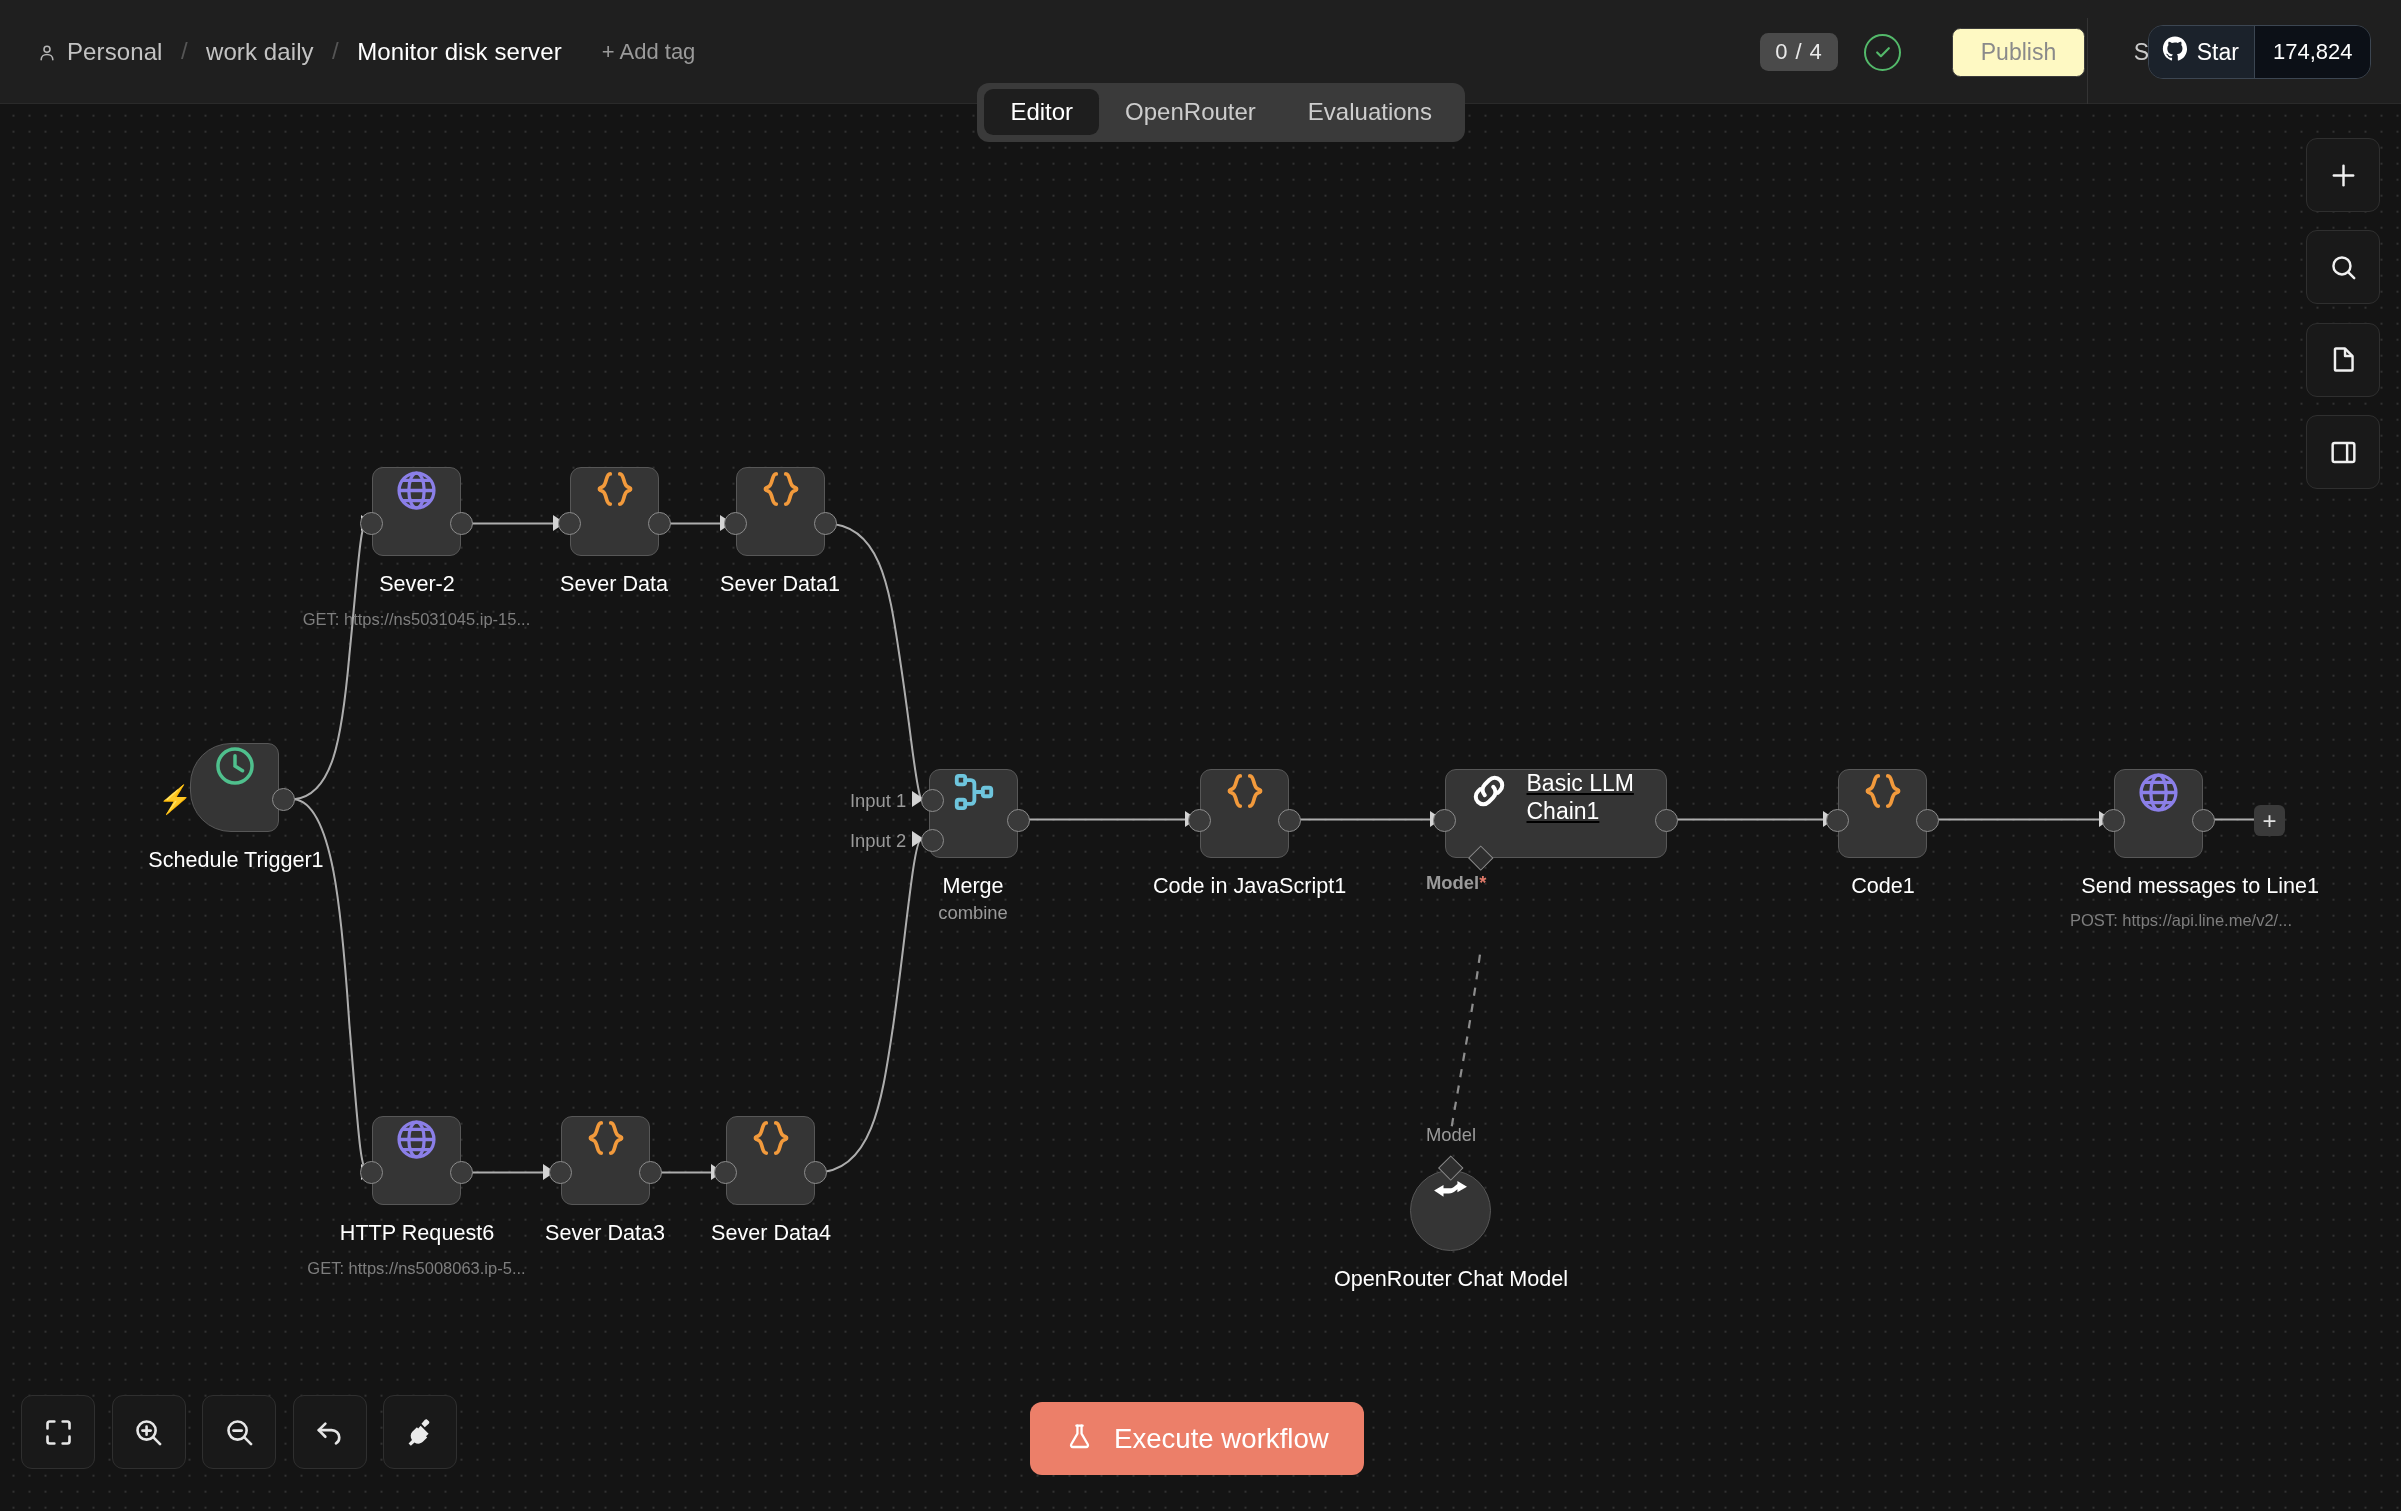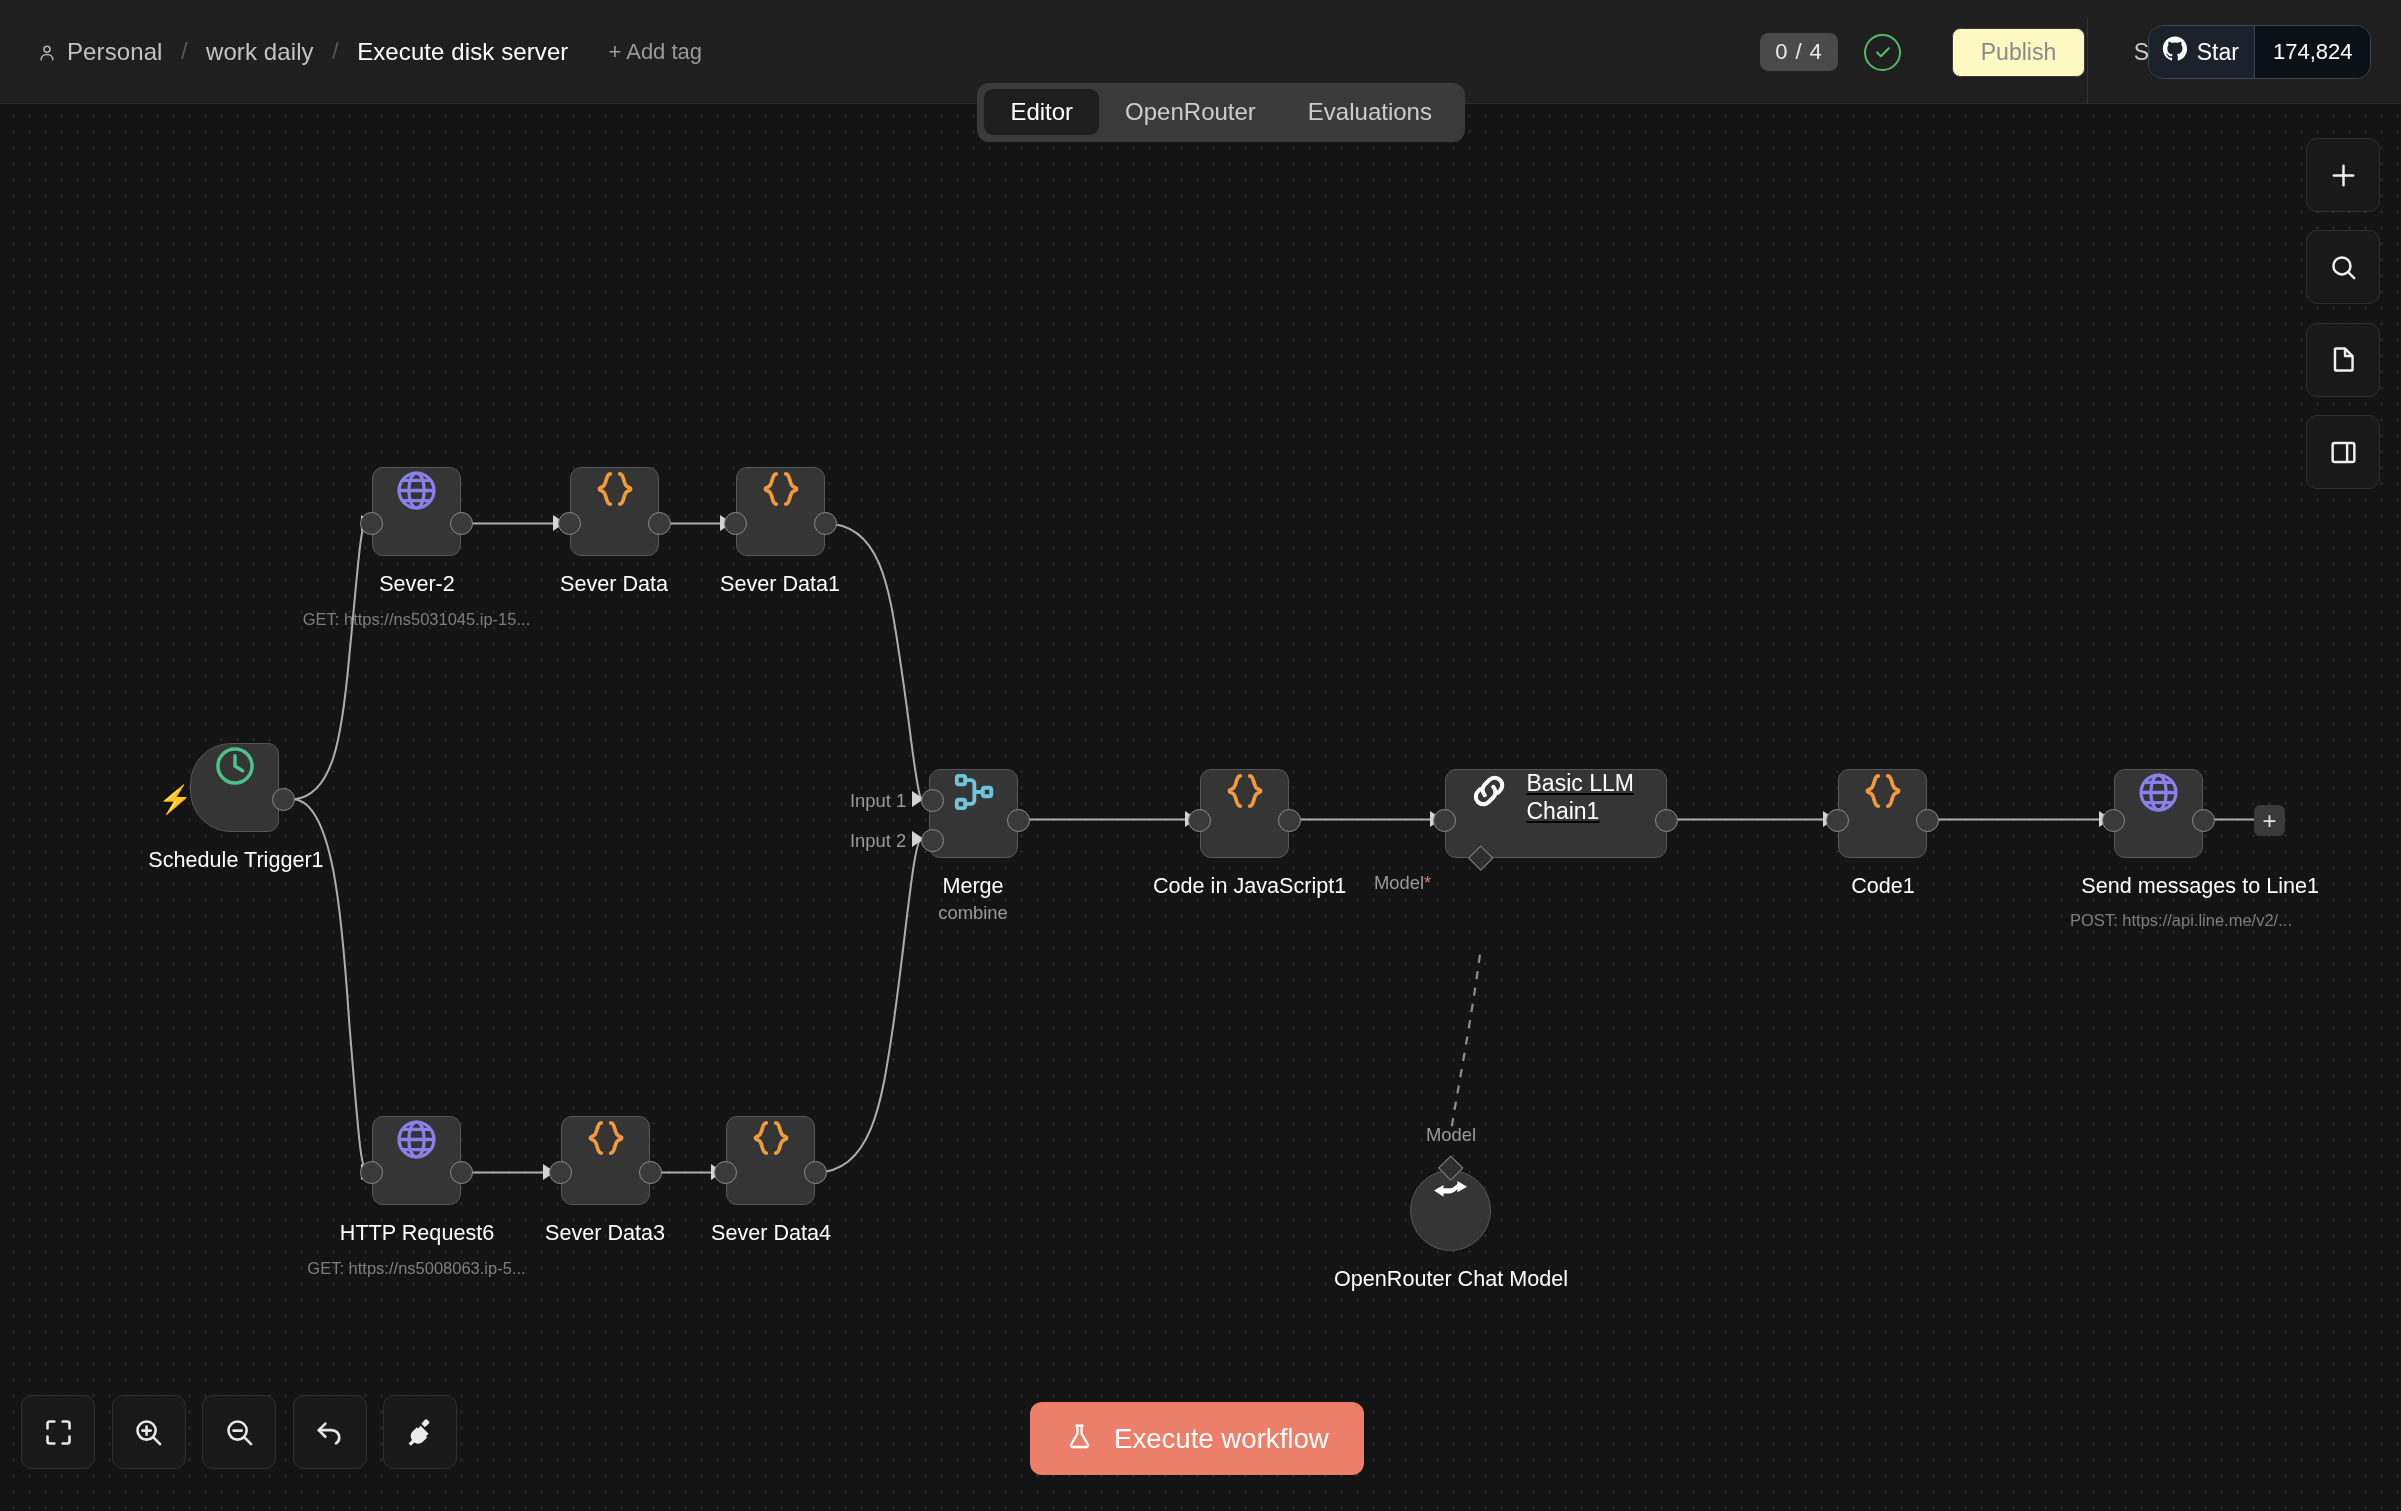--- a/index.html
+++ b/index.html
@@ -273,21 +273,21 @@
       <span class="bc-person-icon">
         <svg viewBox="0 0 24 24" width="20" height="20" fill="none" stroke="#b5b5b5" stroke-width="1.9">
           <circle cx="12" cy="7.5" r="3.6"></circle>
           <path d="M5 20c0-3.9 3.1-6.2 7-6.2s7 2.3 7 6.2" stroke-linecap="round"></path>
         </svg>
       </span>
       <span class="bc-item">Personal</span>
       <span class="bc-sep">/</span>
       <span class="bc-item">work daily</span>
       <span class="bc-sep">/</span>
-      <span class="bc-item current">Execute disk server</span>
+      <span class="bc-item current">Monitor disk server</span>
       <span class="bc-addtag">+ Add tag</span>
     </div>
 
     <div id="header-divider"></div>
 
     <div id="header-right">
       <div id="hr-inner">
         <div class="pill-count">0 / 4</div>
 
         <div class="check-circle">
@@ -512,21 +512,21 @@
         <svg viewBox="0 0 24 24" width="42" height="42" fill="none" stroke="#ffffff" stroke-width="2.3" stroke-linecap="round">
           <path d="M9.6 14.4a4.3 4.3 0 0 1 0-6.1l2.6-2.6a4.3 4.3 0 1 1 6.1 6.1l-1.3 1.3"></path>
           <path d="M14.4 9.6a4.3 4.3 0 0 1 0 6.1l-2.6 2.6a4.3 4.3 0 1 1-6.1-6.1l1.3-1.3"></path>
         </svg>
       </span>
       <span class="wide-label">Basic LLM Chain1</span>
     </div>
     <div class="port" style="left:1433px; top:705px;"></div>
     <div class="port" style="left:1655px; top:705px;"></div>
     <div class="port-diamond" style="left:1472px; top:745px;"></div>
-    <div class="port-label" style="left:1374px; top:768px;"><span>Model</span><span class="req">*</span></div>
+    <div class="port-label" style="left:1426px; top:768px;font-weight:bold;"><span>Model</span><span class="req">*</span></div>
 
     <div class="port-label" style="left:1426px; top:1020px;">Model</div>
     <div class="port-diamond" style="left:1442px; top:1055px;"></div>
     <div class="node round" style="left:1410px; top:1066px;">
       <span>
         <svg viewBox="0 0 24 24" width="39" height="39" fill="#ffffff">
           <path d="M2.4 12.1 8.1 8.7v2.1h3.6c1.6 0 2.4-.7 3.4-1.5l1.3-1V5.6l5.4 3.2-5.4 3.2V9.6l-.6.5c-1.3 1.1-2.6 2.1-4.9 2.1H8.1v2.1z" opacity="0.001"></path>
           <path d="M1.9 12.05 7.7 8.6v2.05h3.7c1.55 0 2.35-.65 3.35-1.45l1.5-1.2V6.2l5.9 3.45-5.9 3.45v-1.85l-.75.6c-1.25 1-2.5 1.95-4.7 1.95H7.7v2.05z"></path>
         </svg>
       </span>

